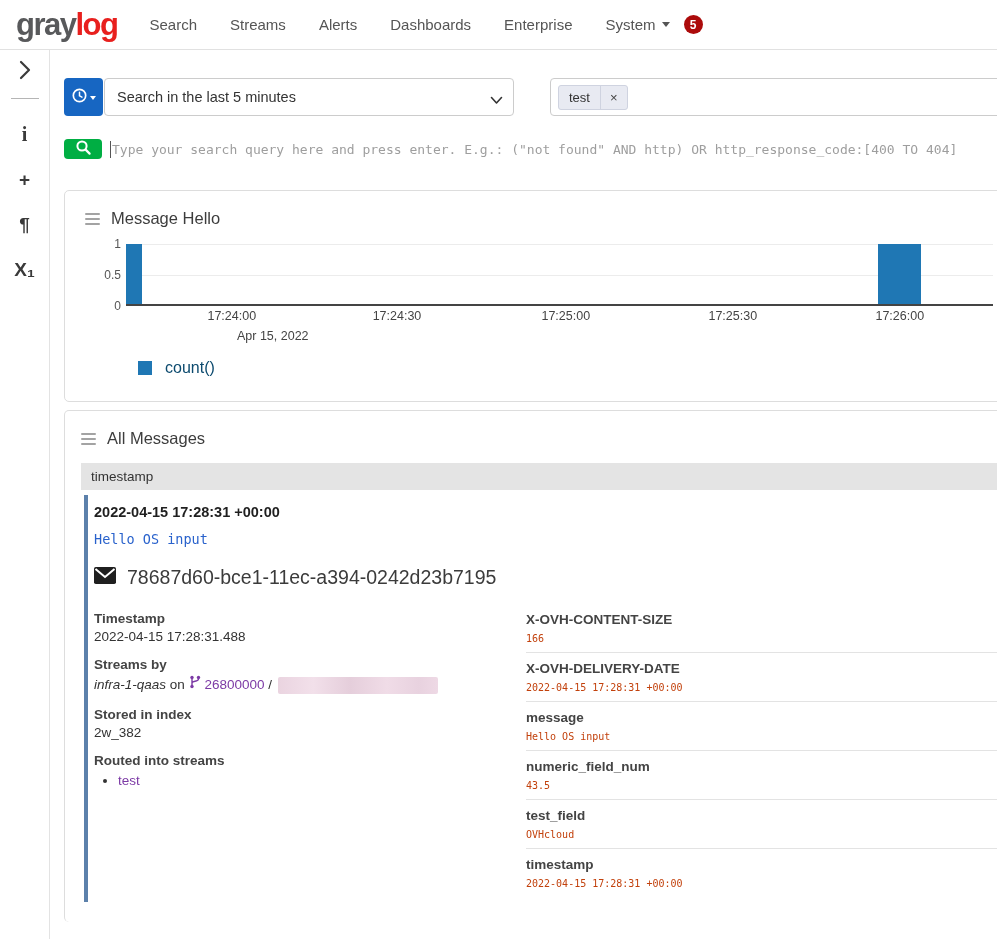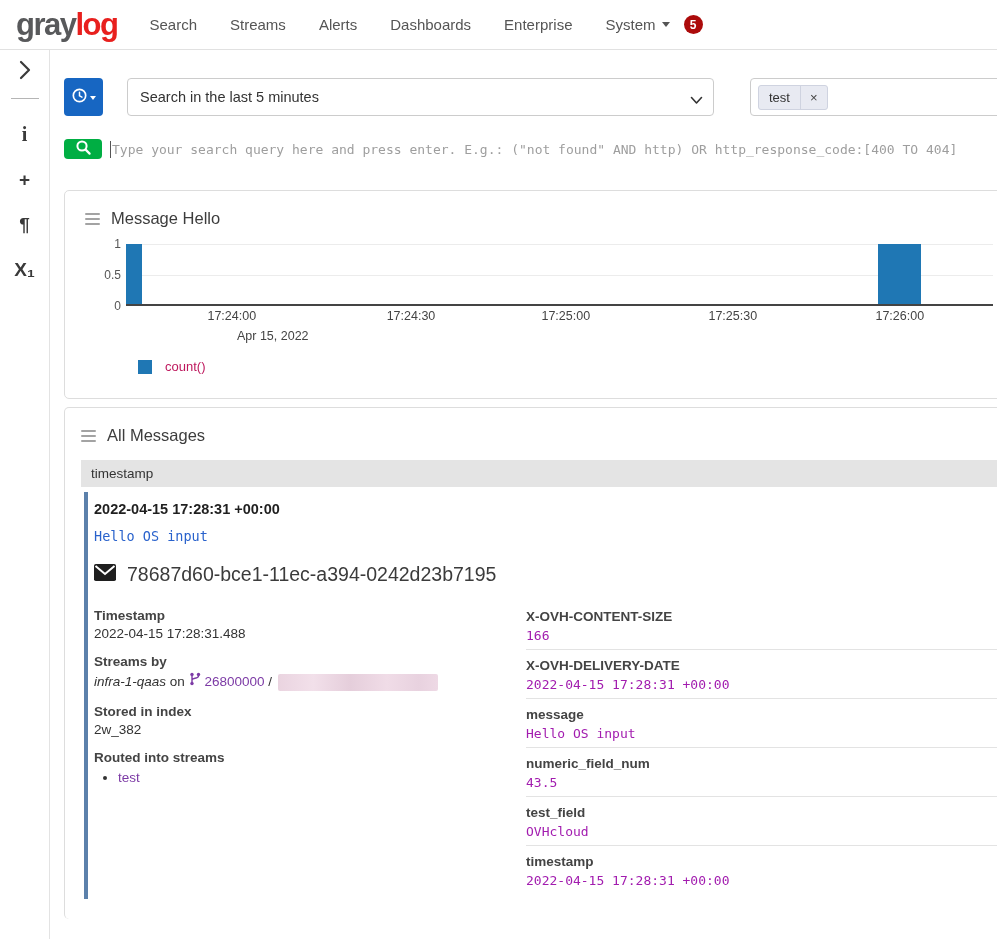--- a/index.html
+++ b/index.html
@@ -35,21 +35,21 @@
   
   .main { position:absolute; top:50px; left:64px; width:950px; }
 
   .search-row { margin-top:28px; display:flex; height:38px; }
   .btn { border:none; border-radius:4px; display:flex; align-items:center;
     justify-content:center; cursor:pointer; }
   .btn-time { width:39px; background:var(--accent-blue); gap:3px; }
   .btn-search { width:38px; background:var(--accent-green); }
   .caret-white { width:0; height:0; border:3.5px solid transparent; border-top:4.5px solid #fff;
     margin-top:4px; }
-  .select-wrap { position:relative; margin-left:24px; width:587px; }
+  .select-wrap { position:relative; margin-left:1px; width:410px; }
   .select-wrap select { width:100%; height:38px; appearance:none; -webkit-appearance:none;
     border:1px solid #ccc; border-radius:4px; background:#fff; padding:0 34px 0 12px;
     font-size:14.5px; color:#333; font-family:inherit; }
   .select-chevron { position:absolute; right:11px; top:13px; pointer-events:none; }
   .stream-box { margin-left:36px; flex:1; border:1px solid #ccc; border-radius:4px;
     display:flex; align-items:center; padding:0 7px; cursor:text; }
   .tag { display:inline-flex; align-items:stretch; background:#e8eaf2; border:1px solid #cfd3e0;
     border-radius:3px; font-size:13px; color:#333; overflow:hidden; }
   .tag-label { padding:4px 10px; }
   .tag-close { padding:4px 9px; border-left:1px solid #cfd3e0; color:#444; cursor:pointer;
@@ -81,21 +81,21 @@
   .y-labels span { position:absolute; right:0; transform:translateY(-50%);
     font-size:12px; color:#555; }
   .x-labels { position:relative; margin-left:41px; height:20px; margin-top:3px; }
   .x-labels span { position:absolute; transform:translateX(-50%); font-size:12.5px;
     color:#444; white-space:nowrap; }
   .x-date { position:absolute; transform:translateX(-50%); font-size:12.5px; color:#444;
     white-space:nowrap; }
   .x-date-row { position:relative; margin-left:41px; height:18px; }
   .legend { display:flex; align-items:center; gap:13px; margin:12px 0 0 53px; cursor:pointer; }
   .legend .swatch { width:14px; height:14px; background:var(--bar-blue); }
-  .legend .ltext { font-size:13px; color:#be185d; }
+  .legend .ltext { font-size:16px; color:#0c4a6e; }
 
   
   .card-messages { margin-top:8px; padding:18px 16px 20px 16px; border-bottom:none; }
   .tbl-header { margin-top:15px; background:#e4e4e4; padding:6px 10px; font-size:13.5px;
     color:#333; cursor:pointer; }
   .message-block { margin:5px 0 0 3px; border-left:4px solid var(--message-border);
     padding:9px 0 10px 6px; }
   .msg-ts { font-size:14.5px; font-weight:bold; color:#1f1f1f; cursor:pointer; }
   .msg-preview { margin-top:11px; font-family:"DejaVu Sans Mono", monospace; font-size:13.5px;
     color:var(--message-blue); cursor:pointer; }
@@ -108,21 +108,21 @@
   .ddef { font-size:13.5px; color:#333; margin-top:3px; }
   .node-name { font-style:italic; }
   a.plink { color:var(--link-purple); text-decoration:none; cursor:pointer; }
   .redacted { display:inline-block; vertical-align:middle; width:160px; height:17px;
     border-radius:2px; margin-left:2px;
     background:linear-gradient(90deg,#ead4e0,#f2e0ea 22%,#e5cedb 45%,#f0dce7 68%,#e8d2df 88%,#eed9e5); }
   .streams-ul { margin:5px 0 0 24px; font-size:13.5px; }
   .streams-ul li { margin-top:2px; color:#333; }
 
   .fblock .fname { font-size:13.5px; font-weight:bold; color:#444; cursor:pointer; line-height:17px; }
-  .fblock .fval { font-family:"DejaVu Sans Mono", monospace; font-size:13px; color:#a21caf;
+  .fblock .fval { font-family:"DejaVu Sans Mono", monospace; font-size:10px; color:#c2410c;
     margin-top:2px; line-height:17px; }
   .fblock hr { border:none; border-top:1px solid #e3e3e3; margin:5px 0 7px 0; }
 </style>
 </head>
 <body>
 
 <header class="navbar">
   <div class="logo"><span class="lg-gray">gray</span><span class="lg-red">log</span></div>
   <ul class="nav-list">
     <li class="nav-item">Search</li>
@@ -214,21 +214,21 @@
       <div class="plot-wrap">
         <div class="plot">
             <div class="gridline" style="top: 0px;"></div>
             <div class="gridline" style="top: 31px;"></div>
             <div class="bar" style="left: -27.0667px; width: 43px; height: 62px;"></div>
             <div class="bar" style="left: 752.267px; width: 43px; height: 62px;"></div>
           </div>
       </div>
       <div class="x-labels">
           <span style="left: 105.767px;">17:24:00</span>
-          <span style="left: 285px;">17:24:30</span>
+          <span style="left: 271px;">17:24:30</span>
           <span style="left: 439.767px;">17:25:00</span>
           <span style="left: 606.767px;">17:25:30</span>
           <span style="left: 773.767px;">17:26:00</span>
         </div>
       <div class="x-date-row">
           <span class="x-date" style="left: 146.767px;">Apr 15, 2022</span>
         </div>
       <div class="legend">
         <span class="swatch"></span>
         <span class="ltext">count()</span>

